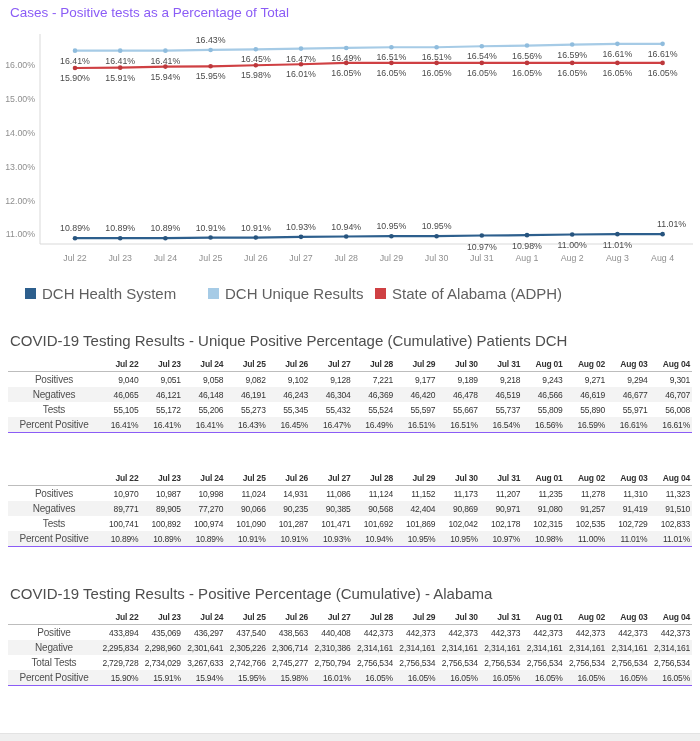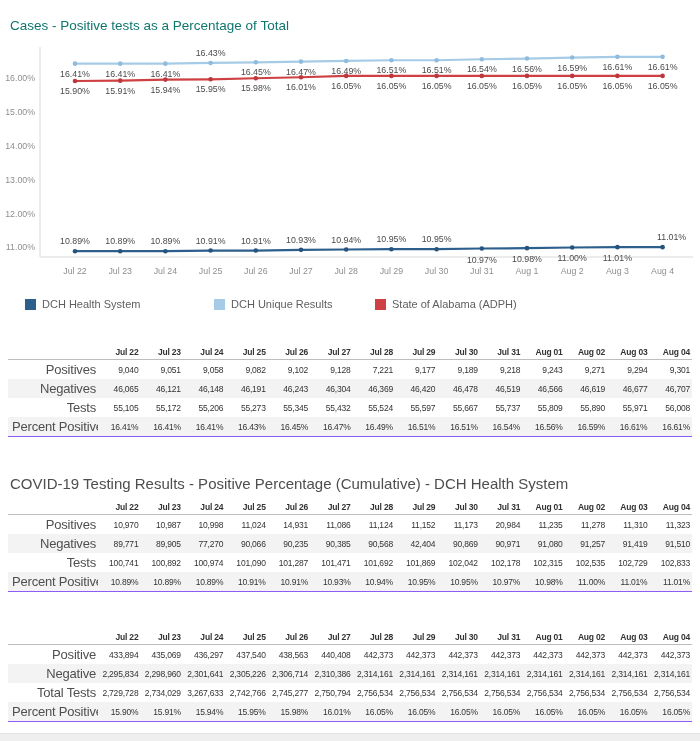--- a/index.html
+++ b/index.html
@@ -2,39 +2,39 @@
 <html><head>
 <meta charset="utf-8">
 <style>
   * { box-sizing: border-box; }
   html,body { margin:0; padding:0; }
   body {
     width:700px; height:741px; position:relative; overflow:hidden;
     background:#ffffff; font-family:"Liberation Sans", sans-serif; color:#333;
   }
   
-  .chart-title { font-size:13.5px; color:#0f766e; padding:18px 0 4px 10px; }
+  .chart-title { font-size:13.5px; color:#8b5cf6; padding:5px 0 4px 10px; }
   svg text { font-family:"Liberation Sans", sans-serif; }
   .axis { stroke:#d9d9d9; stroke-width:1; }
   .ytick, .xtick { font-size:8.8px; fill:#8f8f8f; }
   .dlabel { font-size:8.8px; fill:#4a4a4a; }
   .legend { position:relative; height:26px; margin-top:8px; }
   .legend-item { position:absolute; top:3px; display:flex; align-items:center; gap:6px;
-                 font-size:11px; color:#5f5f5f; cursor:default; }
+                 font-size:15px; color:#5f5f5f; cursor:default; }
   .swatch { width:11px; height:11px; display:inline-block; }
   
   .tbl-section { margin:24px 8px 0 8px; }
   .tbl-section + .tbl-section { margin-top:38px; }
   .tbl-title { font-size:15px; color:#4e4e4e; margin:0 0 8px 2px; }
   table { width:100%; border-collapse:collapse; table-layout:fixed; }
   col.label-col { width:90px; }
   th, td { font-size:8.5px; letter-spacing:-0.2px; padding:2px 2px; text-align:right;
            height:13px; white-space:nowrap; overflow:hidden; color:#333; }
   thead th { font-weight:bold; border-bottom:1px solid #bdbdbd; }
-  tbody th { text-align:right; font-weight:normal; font-size:13px; color:#4f4f4f; padding-left:4px;margin-left:9px; }
+  tbody th { text-align:center; font-weight:normal; font-size:10px; color:#4f4f4f; padding-left:4px;margin-left:9px; }
   tbody tr:nth-child(even) { background:#f3f3f3; }
   tbody tr:last-child th, tbody tr:last-child td { border-bottom:1px solid #8b5cf6; }
   
   .hscroll { position:absolute; left:0; bottom:0; width:700px; height:8px;
              background:#efefef; border-top:1px solid #e3e3e3; }
 </style>
 </head>
 <body>
 
 <div>
@@ -150,32 +150,33 @@
         <circle cx="617.4000000000001" cy="210.1456310679612" r="2.3" fill="#27547e"></circle>
         <text x="617.4000000000001" y="224.1456310679612" text-anchor="middle" class="dlabel">11.01%</text>
         <circle cx="662.6" cy="210.1456310679612" r="2.3" fill="#27547e"></circle>
         <text x="671.6" y="203.1456310679612" text-anchor="middle" class="dlabel">11.01%</text>
       </svg>
     <div class="legend">
       <div class="legend-item" style="left:25px">
         <span class="swatch" style="background: rgb(45, 95, 141);"></span>
         <span>DCH Health System</span>
       </div>
-      <div class="legend-item" style="left:214px">
+      <div class="legend-item" style="left:208px">
         <span class="swatch" style="background: rgb(166, 203, 230);"></span>
         <span>DCH Unique Results</span>
       </div>
       <div class="legend-item" style="left:375px">
         <span class="swatch" style="background: rgb(207, 64, 67);"></span>
         <span>State of Alabama (ADPH)</span>
       </div>
     </div>
   </div>
 
   <div class="tbl-section">
+    <div class="tbl-title">COVID-19 Testing Results - Unique Positive Percentage (Cumulative) Patients DCH</div>
     <table>
         <colgroup>
           <col class="label-col">
           <col>
           <col>
           <col>
           <col>
           <col>
           <col>
           <col>
@@ -273,21 +274,20 @@
             <td>16.56%</td>
             <td>16.59%</td>
             <td>16.61%</td>
             <td>16.61%</td>
           </tr>
         </tbody>
       </table>
   </div>
 
   <div class="tbl-section">
-    <div class="tbl-title">COVID-19 Testing Results - Positive Percentage (Cumulative) - DCH Health System</div>
     <table>
         <colgroup>
           <col class="label-col">
           <col>
           <col>
           <col>
           <col>
           <col>
           <col>
           <col>
@@ -323,21 +323,21 @@
             <th>Positives</th>
             <td>10,970</td>
             <td>10,987</td>
             <td>10,998</td>
             <td>11,024</td>
             <td>14,931</td>
             <td>11,086</td>
             <td>11,124</td>
             <td>11,152</td>
             <td>11,173</td>
-            <td>20,984</td>
+            <td>11,207</td>
             <td>11,235</td>
             <td>11,278</td>
             <td>11,310</td>
             <td>11,323</td>
           </tr>
           <tr>
             <th>Negatives</th>
             <td>89,771</td>
             <td>89,905</td>
             <td>77,270</td>
@@ -385,20 +385,21 @@
             <td>10.98%</td>
             <td>11.00%</td>
             <td>11.01%</td>
             <td>11.01%</td>
           </tr>
         </tbody>
       </table>
   </div>
 
   <div class="tbl-section">
+    <div class="tbl-title">COVID-19 Testing Results - Positive Percentage (Cumulative) - Alabama</div>
     <table>
         <colgroup>
           <col class="label-col">
           <col>
           <col>
           <col>
           <col>
           <col>
           <col>
           <col>

